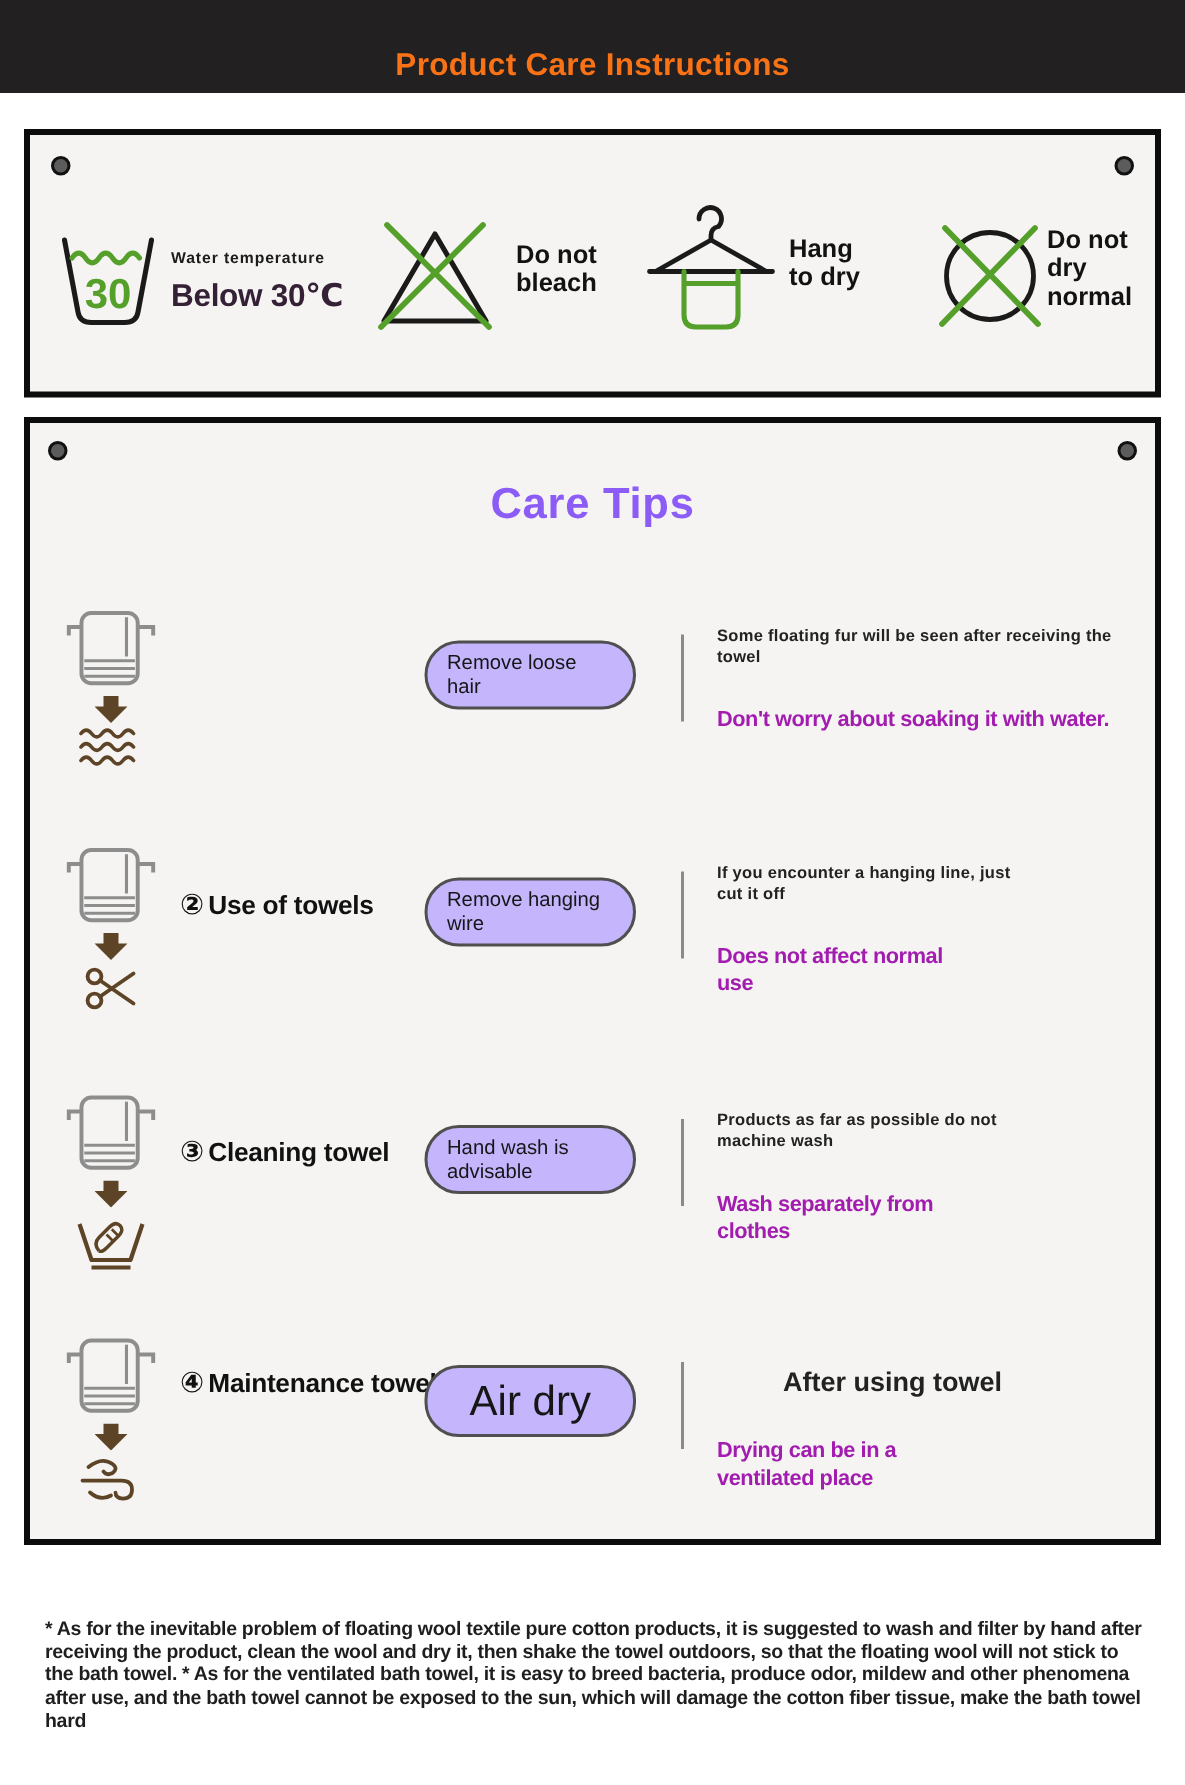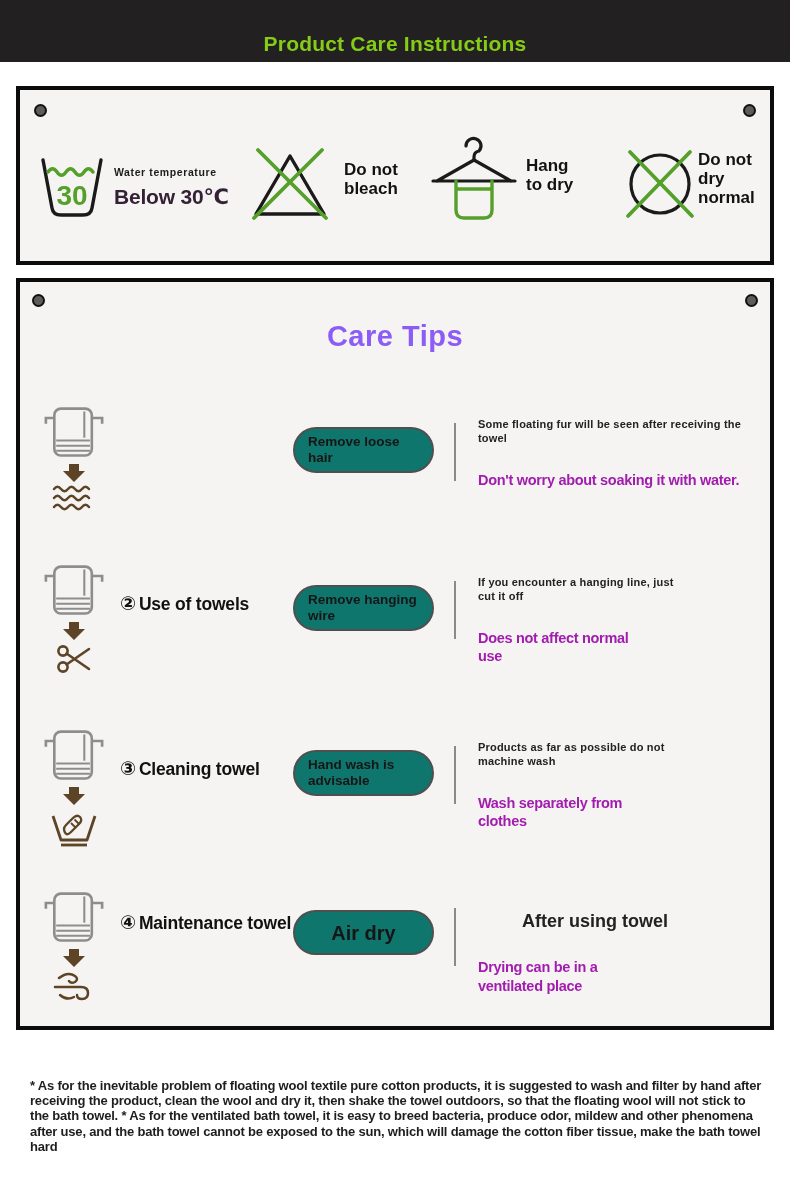--- a/index.html
+++ b/index.html
@@ -2,21 +2,21 @@
 <html><head>
 <meta charset="utf-8">
 <style>
   * { margin:0; padding:0; box-sizing:border-box; }
   html,body { width:790px; height:1190px; background:#ffffff;
     font-family:"Liberation Sans","DejaVu Sans",sans-serif; }
   body { position:relative; overflow:hidden; }
 
   .header-bar { position:absolute; left:0; top:0; width:790px; height:62px;
     background:#232021; display:flex; align-items:center; justify-content:center; }
-  .header-title { color:#84cc16; font-size:21px; font-weight:bold; letter-spacing:.2px;margin-top:25px; }
+  .header-title { color:#f97316; font-size:21px; font-weight:bold; letter-spacing:.2px;margin-top:25px; }
 
   .panel { position:absolute; background:#f5f4f2; border:4px solid #0c0c0c; }
   .panel-symbols { left:16px; top:86px; width:758px; height:179px; }
   .panel-tips    { left:16px; top:278px; width:758px; height:752px; }
 
   .rivet { position:absolute; width:13px; height:13px; border-radius:50%;
     background:#5c5c5c; border:2.5px solid #111; }
 
   
   .sym-icon { position:absolute; }
@@ -33,25 +33,25 @@
   .row-1 { top:121px; } .row-2 { top:279px; } .row-3 { top:444px; } .row-4 { top:606px; }
 
   .icon-stack { position:absolute; left:22px; top:2px; width:64px;
     display:flex; flex-direction:column; align-items:center; gap:3px; }
 
   .row-label { position:absolute; left:100px; top:32px; width:178px;
     font-size:17.5px; font-weight:bold; color:#111; line-height:1.18; letter-spacing:-.2px; }
   .row-4 .row-label { top:24px; }
   .row-num { font-size:19px; margin-right:3px; }
 
-  .pill { position:absolute; left:273px; top:24px; width:141px; min-height:45px;
-    border:2.5px solid #4f4f4f; border-radius:23px; background:#0f766e;
+  .pill { position:absolute; left:263px; top:24px; width:141px; min-height:45px;
+    border:2.5px solid #4f4f4f; border-radius:23px; background:#c4b5fd;
     display:flex; align-items:center; padding:5px 13px;
-    font-size:13.5px; font-weight:bold; color:#161616; line-height:1.2; }
-  .row-4 .pill { top:22px; font-size:20px; justify-content:center; padding:5px 8px; }
+    font-size:13.5px; font-weight:normal; color:#161616; line-height:1.2; }
+  .row-4 .pill { top:22px; font-size:28px; justify-content:center; padding:5px 8px; }
 
   .divider { position:absolute; left:434px; top:20px; width:2px; height:58px; background:#8a8a8a; }
 
   .notes { position:absolute; left:458px; top:14px; width:302px; }
   .row-4 .notes { top:22px; }
   .note-small { font-size:11px; font-weight:bold; color:#222; line-height:1.3;
     white-space:pre-line; letter-spacing:.2px; }
   .row-4 .note-small { font-size:18px; letter-spacing:0;margin-left:44px; }
   .note-bold { margin-top:25px; font-size:14.5px; font-weight:bold; color:#a21caf;
     line-height:1.25; white-space:pre-line; letter-spacing:-.3px; }

